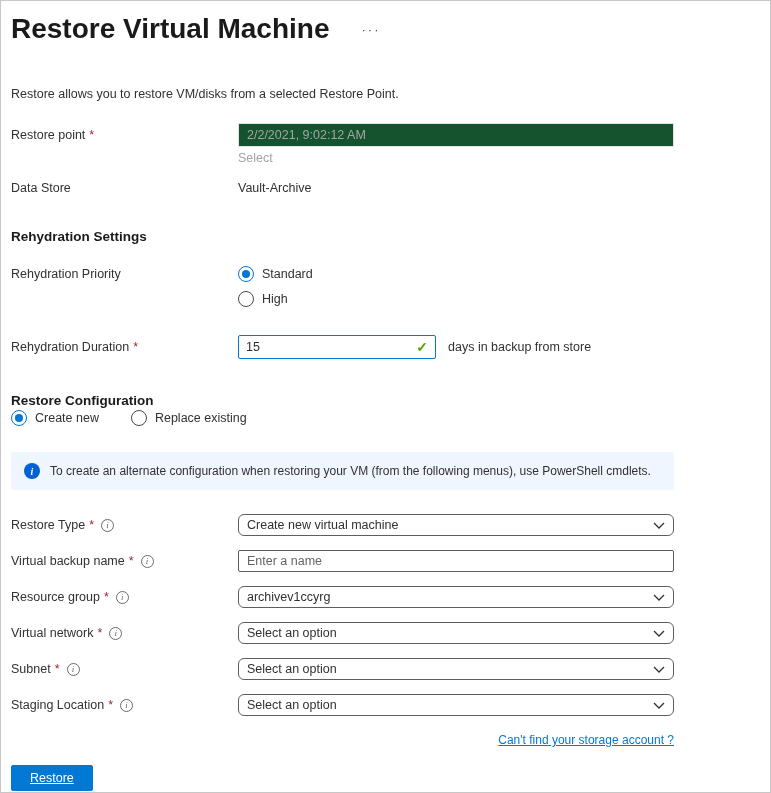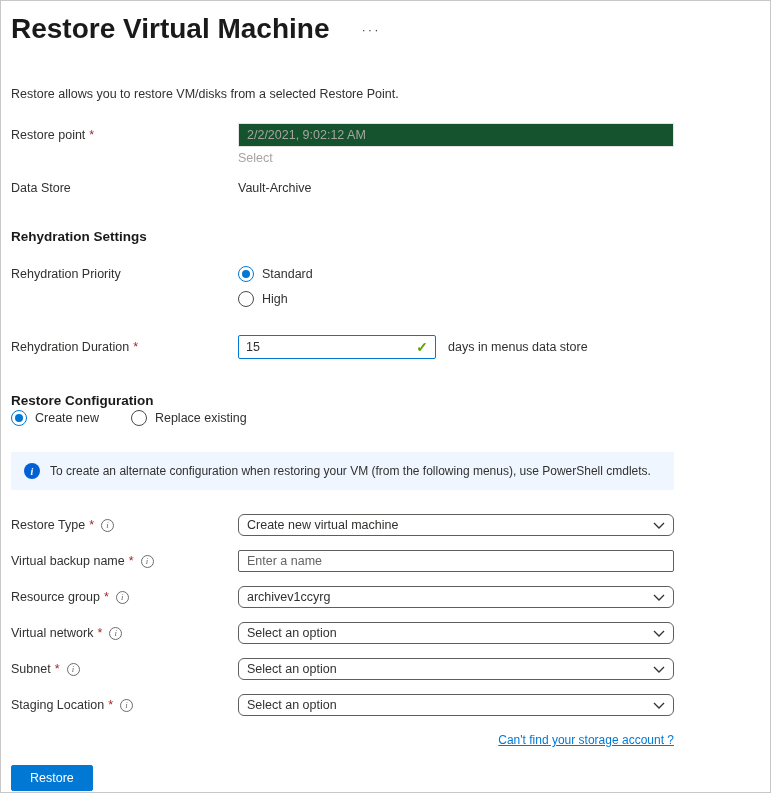--- a/index.html
+++ b/index.html
@@ -82,21 +82,21 @@
     padding:0 8px; font-size:12.5px; font-family:inherit; color:#323130;
   }
   .text-input::placeholder { color:#666463; }
 
   .link-row { width:663px; text-align:right; margin-top:4px; }
   .link-row a { color:#0078d4; font-size:12px; text-decoration:underline; cursor:pointer; }
 
   .restore-btn {
     position:absolute; left:10px; bottom:1px; background:#0078d4; color:#fff;
     border:1px solid #0078d4; border-radius:2px; font-size:12.5px; font-family:inherit;
-    padding:5px 18px; cursor:pointer;
+    padding:5px 18px; cursor:pointer;text-decoration:underline;
   }
 </style>
 </head>
 <body>
 
 <div class="page">
 
   <div class="header">
     <div class="page-title">Restore Virtual Machine</div>
     <div class="menu-dots">···</div>
@@ -142,21 +142,21 @@
 
   <div class="row duration-row">
     <div class="label-col">
       <span>Rehydration Duration</span>
       <span class="req">*</span>
     </div>
     <div class="duration-box">
       <input class="duration-input" value="15" style="">
       <span class="check-mark">✓</span>
     </div>
-    <div class="suffix">days in menus data store</div>
+    <div class="suffix">days in backup from store</div>
   </div>
 
   <div class="section">Restore Configuration</div>
 
   <div class="config-radios">
     <label class="radio-opt">
       <span class="radio selected"></span>
       <span>Create new</span>
     </label>
     <label class="radio-opt">

